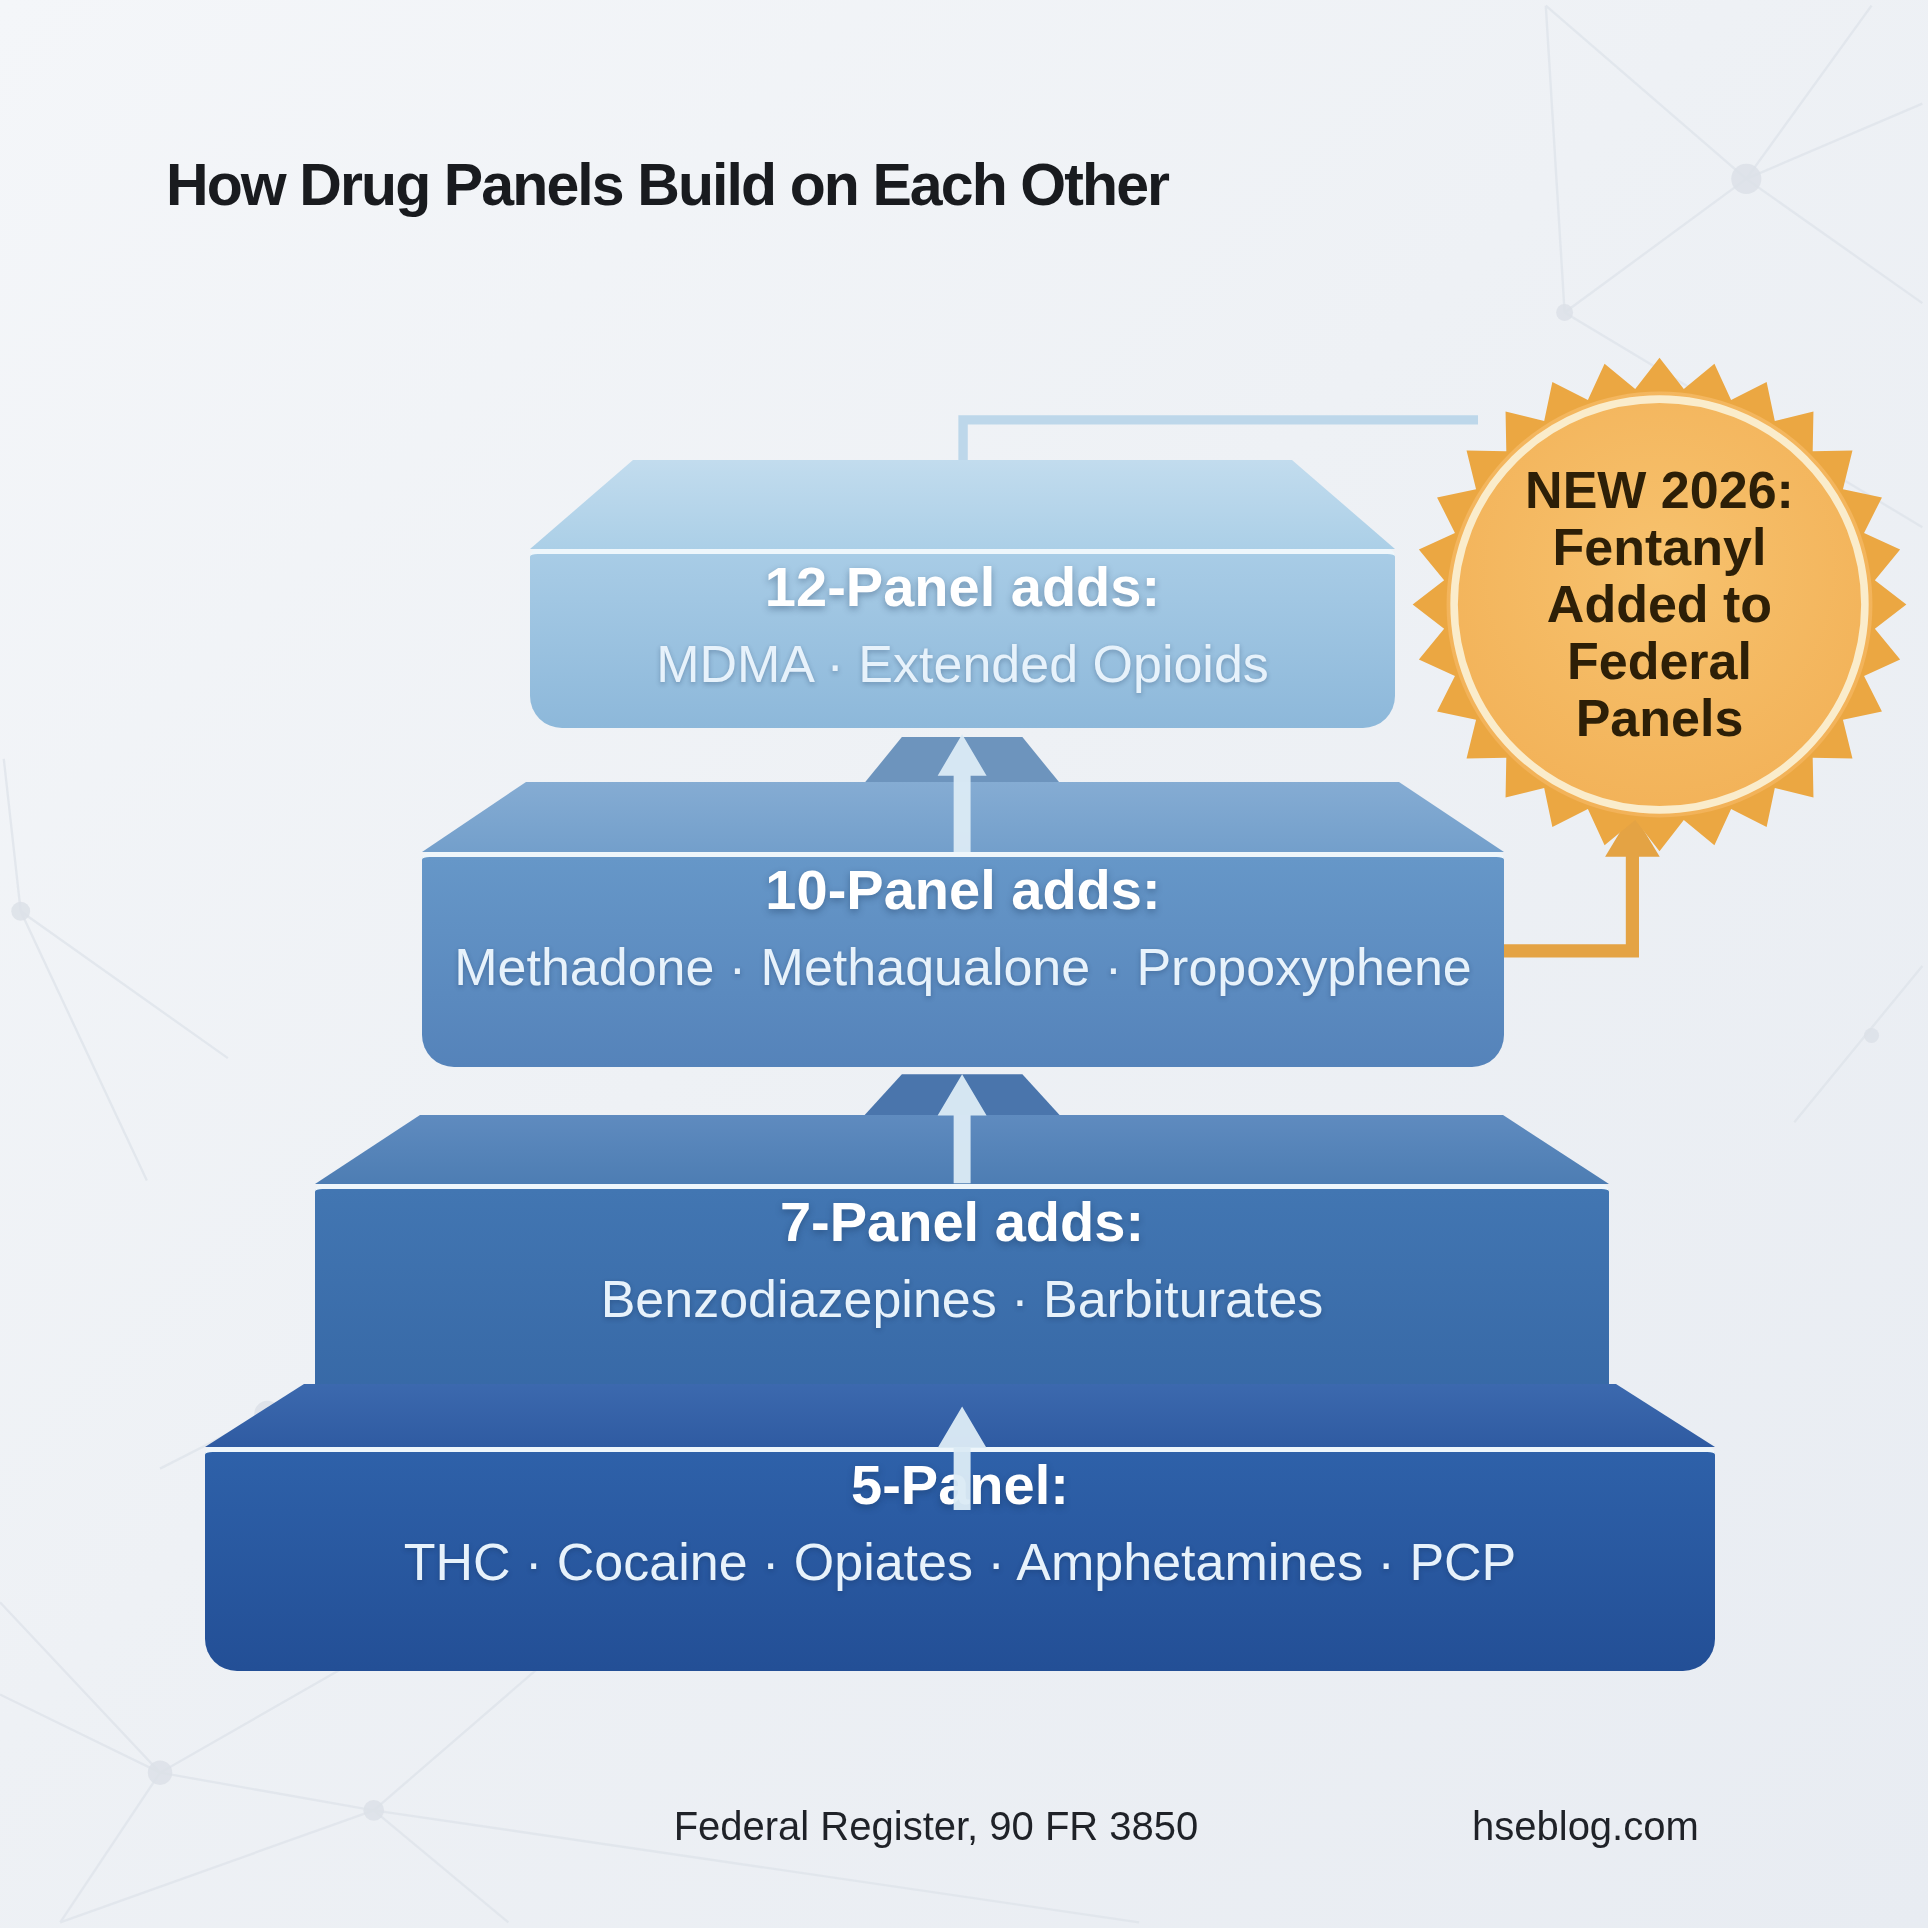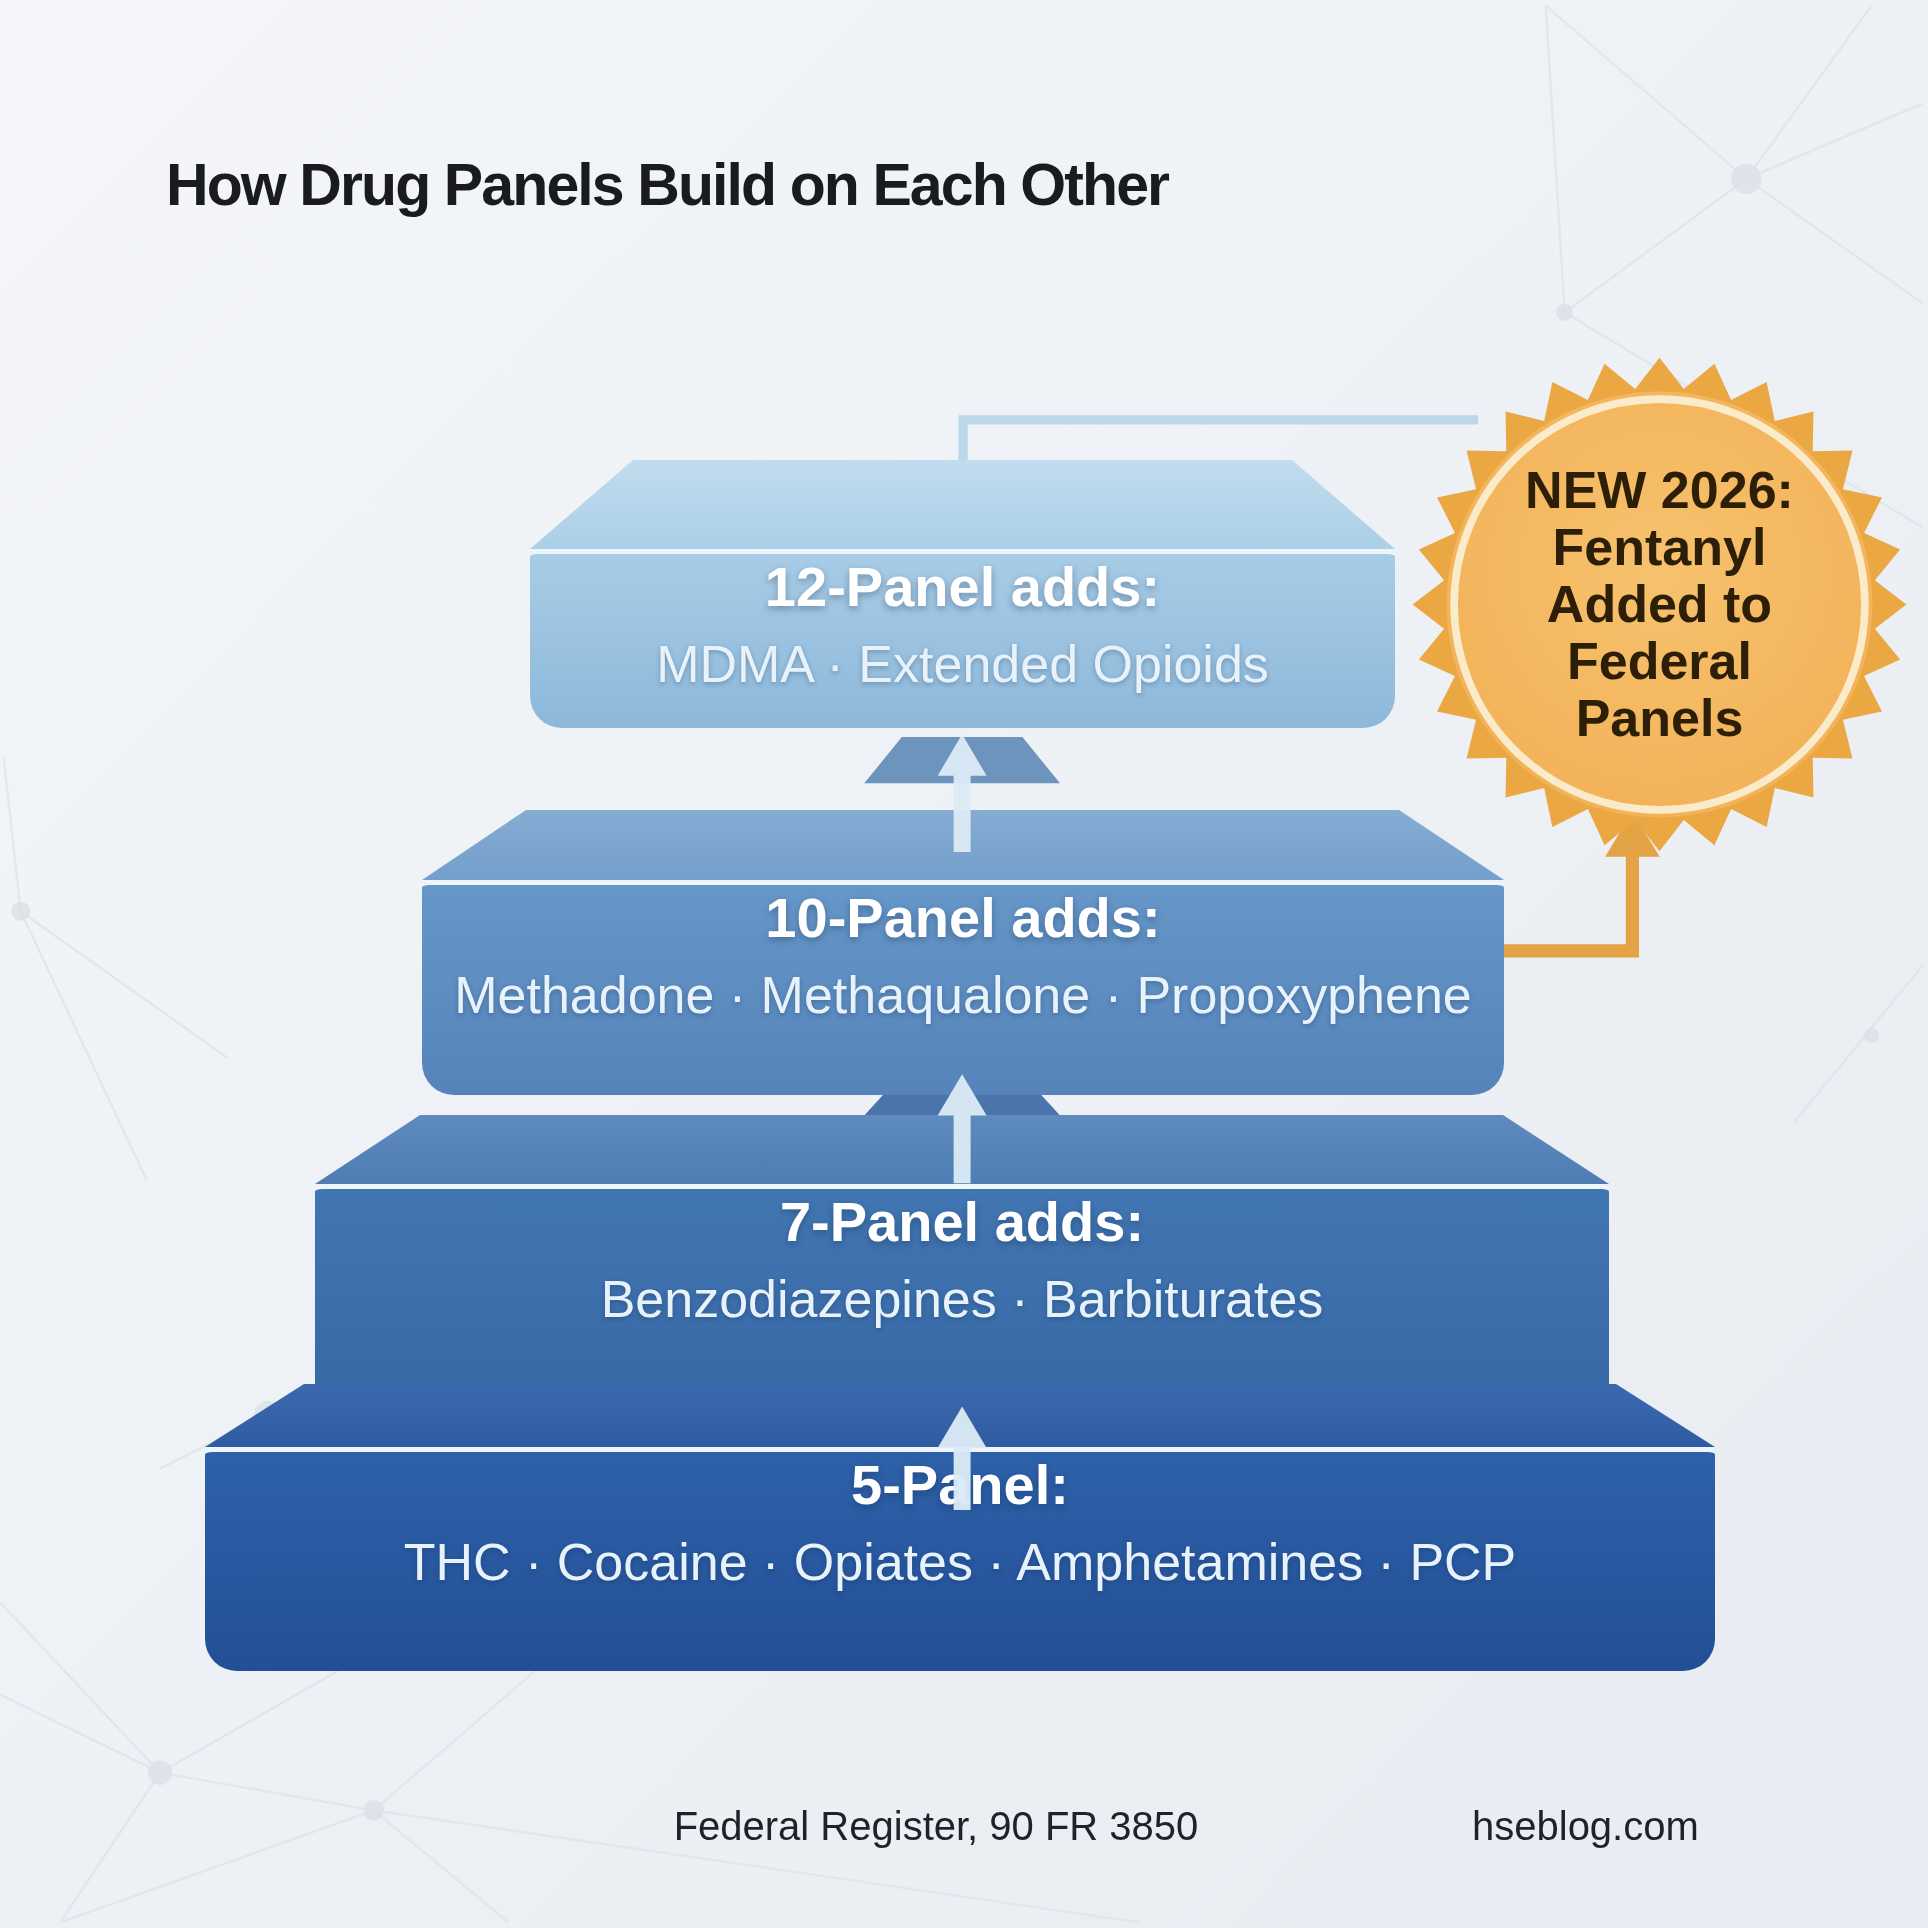--- a/index.html
+++ b/index.html
@@ -30,21 +30,21 @@
   .panel-items{
     font-size:52px;font-weight:400;color:#e7f2fb;white-space:nowrap;
     text-shadow:0 1.9px 5.6px rgba(15,40,75,0.30);
   }
   
   #p12{left:530px;top:460px;width:865px;height:267px;}
   #p12 .top-face{height:89px;background:linear-gradient(180deg,#c2dcee,#abcfe7);
     clip-path:polygon(103px 0,762px 0,865px 89px,0 89px);}
   #p12 .front-face{top:89px;height:179px;background:linear-gradient(180deg,#a8cce6,#8db8da);}
   
-  #p10{left:422px;top:782px;width:1082px;height:284px;margin-top:28px;}
+  #p10{left:422px;top:782px;width:1082px;height:284px;}
   #p10 .top-face{height:70px;background:linear-gradient(180deg,#85acd3,#739fcb);
     clip-path:polygon(104px 0,977px 0,1082px 70px,0 70px);}
   #p10 .front-face{top:70px;height:215px;background:linear-gradient(180deg,#6697c8,#5583ba);}
   
   #p7{left:315px;top:1115px;width:1294px;height:286px;}
   #p7 .top-face{height:69px;background:linear-gradient(180deg,#5f8bbf,#4d7db3);
     clip-path:polygon(105px 0,1188px 0,1294px 69px,0 69px);}
   #p7 .front-face{top:69px;height:256px;background:linear-gradient(180deg,#4276b2,#3566a4);}
   
   #p5{left:205px;top:1384px;width:1510px;height:355px;border-radius:12px;}

